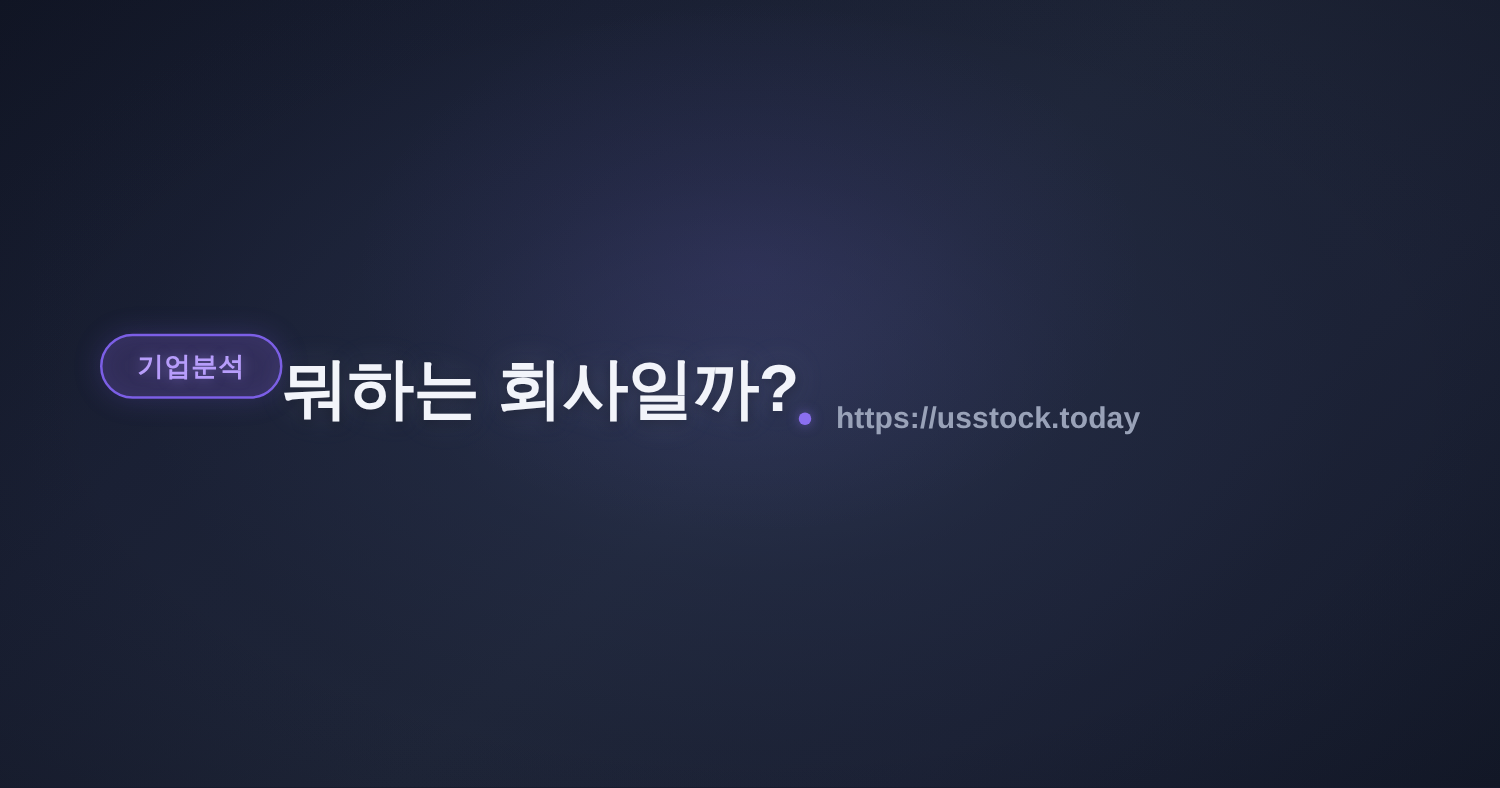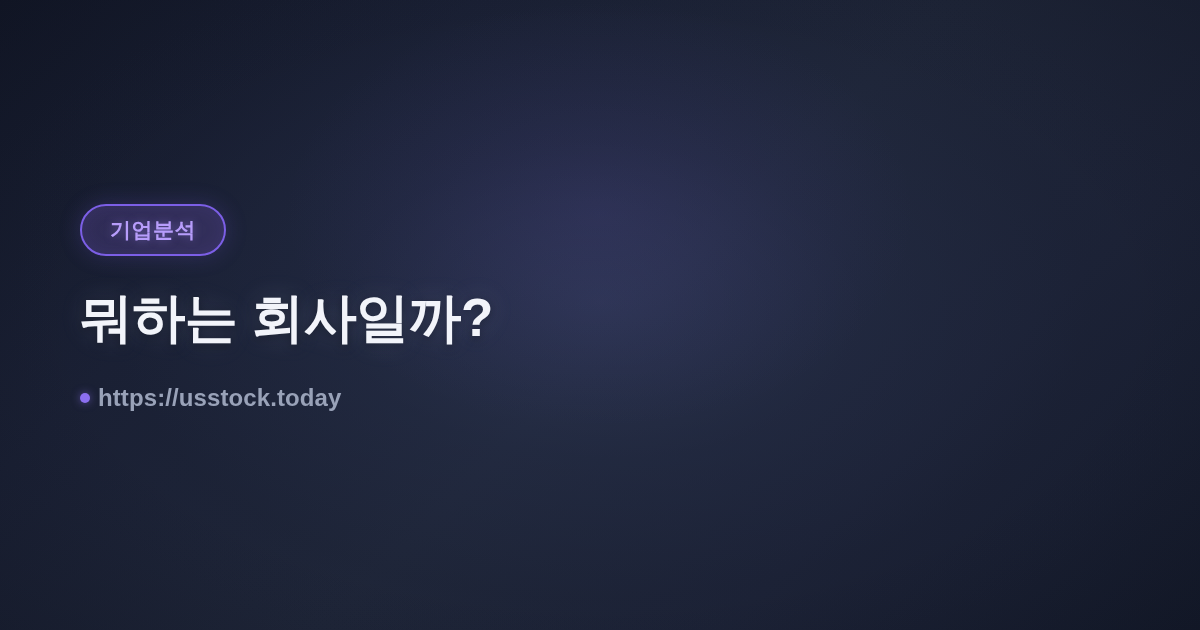--- a/index.html
+++ b/index.html
@@ -78,22 +78,22 @@
                 rgba(8,11,20,0.30) 82%,
                 rgba(6,9,17,0.55) 100%);
   }
 
   
   .content {
     position: relative;
     z-index: 3;
     width: 1040px;
     display: flex;
-    flex-direction: column;
-    align-items: flex-start;
+    flex-direction: row;
+    align-items: flex-end;
     text-align: center;
     transform: translateY(-8px);
   }
 
   
   .badge {
     display: inline-flex;
     align-items: center;
     justify-content: center;
     height: 48px;
@@ -127,21 +127,21 @@
     margin: 0;
   }
   .title-line { display: block; white-space: nowrap; }
   .title-line + .title-line { margin-top: 6px; }
 
   
   .url-row {
     display: flex;
     align-items: center;
     justify-content: center;
-    gap: 8px;
+    gap: 20px;
     margin-top: 34px;
   }
   .url-bullet {
     width: 10px;
     height: 10px;
     border-radius: 50%;
     background: #8b6ff0;
     box-shadow: 0 0 9px rgba(139,111,240,0.55);
     flex: none;
   }

